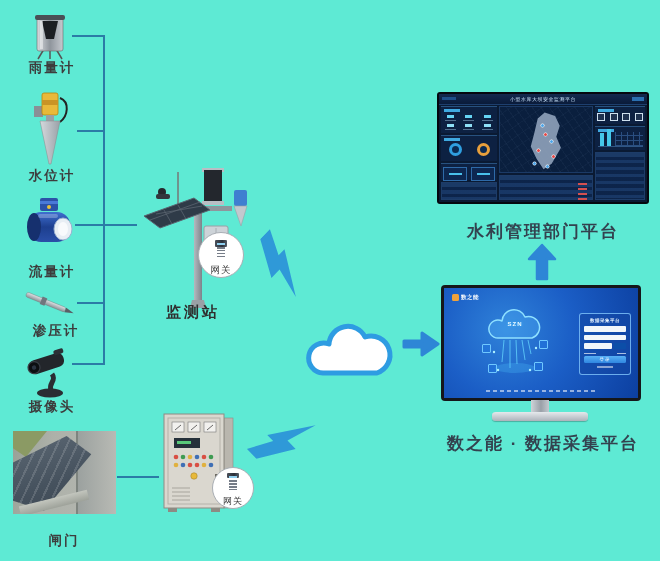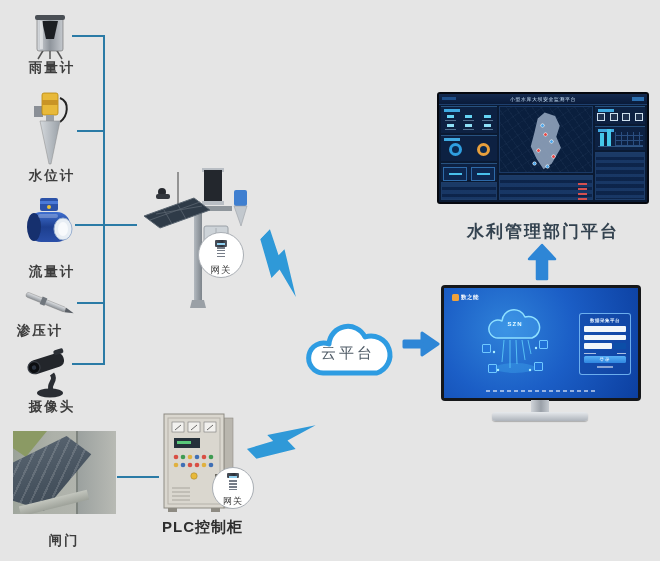--- a/index.html
+++ b/index.html
@@ -1,16 +1,16 @@
 <!DOCTYPE html>
 <html><head>
 <meta charset="utf-8">
 <style>
   html,body{margin:0;padding:0;background:#ffffff;}
-  #canvas{position:relative;width:660px;height:561px;background:#e5e5e5;overflow:hidden;
+  #canvas{position:relative;width:660px;height:561px;background:#5eead4;overflow:hidden;
           font-family:"Liberation Sans", sans-serif;}
   .abs{position:absolute;}
   .dev-label{position:absolute;text-align:center;font-size:13.5px;font-weight:700;
              color:#3d3d3d;letter-spacing:2px;}
   .big-label{position:absolute;text-align:center;font-size:15px;font-weight:700;
              color:#2f2f2f;letter-spacing:3px;}
   .caption{position:absolute;text-align:center;font-size:17px;font-weight:700;
            color:#33424f;letter-spacing:2px;}
   .line{position:absolute;background:#2b7ba6;}
   .hline{height:2px;}
@@ -111,21 +111,21 @@
         <stop offset="0" stop-color="#e0e3e6"></stop>
           <stop offset="1" stop-color="#8b9096"></stop>
       </linearGradient>
     </defs>
     <g transform="rotate(22 27 19)">
       <rect x="2" y="15" width="42" height="5" rx="2" fill="url(#grod)" stroke="#777" stroke-width="0.4"></rect>
       <rect x="18" y="13.5" width="5" height="8" fill="#70767d"></rect>
       <polygon points="44,15 53,17.5 44,20" fill="#5a5f66"></polygon>
     </g>
   </svg>
-  <div class="dev-label" style="left:8px;top:322px;width:64px;">渗压计</div>
+  <div class="dev-label" style="left:24px;top:322px;width:64px;">渗压计</div>
 
   <svg class="abs" style="left:22px;top:344px;" width="52" height="56" viewBox="0 0 52 56">
     <g transform="rotate(-18 26 18)">
       <rect x="6" y="12" width="36" height="14" rx="6" fill="#23262b"></rect>
       <circle cx="11" cy="19" r="6" fill="#0c0e11" stroke="#3a3f46" stroke-width="1.2"></circle>
       <circle cx="11" cy="19" r="2.2" fill="#2a3340"></circle>
       <rect x="34" y="9" width="10" height="5" rx="2" fill="#2b2f35"></rect>
     </g>
     <path d="M30,30 C35,37 26,39 29,46" stroke="#2a2d33" stroke-width="5" fill="none"></path>
     <ellipse cx="28" cy="49" rx="13" ry="4.5" fill="#2a2d33"></ellipse>
@@ -169,20 +169,21 @@
     <polygon points="48,140 64,140 62,132 50,132" fill="#9aa0a6"></polygon>
     <polygon points="2,48 52,30 68,42 18,60" fill="#2f3b48" stroke="#5a6570" stroke-width="1"></polygon>
     <path d="M14,46 L60,38 M8,52 L58,34 M22,42 L30,56 M36,37 L44,51" stroke="#5a6570" stroke-width="0.8"></path>
     <rect x="62" y="58" width="24" height="36" rx="2" fill="#cdd3d8" stroke="#9aa0a6" stroke-width="1"></rect>
     <line x1="74" y1="60" x2="74" y2="92" stroke="#a8aeb4" stroke-width="1"></line>
   </svg>
   <div class="gw-circle" style="left:198px;top:232px;width:46px;height:46px;">
     <div class="gw-device"></div>
     <div class="gw-label">网关</div>
   </div>
+  <div class="big-label" style="left:148px;top:303px;width:90px;">监测站</div>
 
   <svg class="abs" style="left:158px;top:412px;" width="80" height="102" viewBox="0 0 80 102">
     <rect x="66" y="6" width="9" height="90" fill="#b9b6ae" stroke="#8e8b83" stroke-width="0.6"></rect>
     <rect x="6" y="2" width="60" height="94" fill="#dad7cf" stroke="#8e8b83" stroke-width="1"></rect>
     <rect x="10" y="6" width="52" height="86" fill="none" stroke="#b5b2aa" stroke-width="1"></rect>
     <rect x="14" y="10" width="12" height="10" fill="#f2f1ee" stroke="#777" stroke-width="0.6"></rect>
     <rect x="30" y="10" width="12" height="10" fill="#f2f1ee" stroke="#777" stroke-width="0.6"></rect>
     <rect x="46" y="10" width="12" height="10" fill="#f2f1ee" stroke="#777" stroke-width="0.6"></rect>
     <path d="M17,18 L23,13 M33,18 L39,13 M49,18 L55,13" stroke="#444" stroke-width="0.8"></path>
     <rect x="16" y="26" width="26" height="10" fill="#25303a"></rect>
@@ -212,38 +213,36 @@
     <circle cx="36" cy="64" r="3.2" fill="#e8b93a" stroke="#a8842a" stroke-width="0.6"></circle>
     <path d="M14,76 H32 M14,80 H32 M14,84 H32 M14,88 H32" stroke="#a8a59d" stroke-width="1.2"></path>
     <rect x="57" y="62" width="3.5" height="12" fill="#6f6c64"></rect>
     <rect x="10" y="96" width="9" height="4" fill="#8e8b83"></rect>
     <rect x="53" y="96" width="9" height="4" fill="#8e8b83"></rect>
   </svg>
   <div class="gw-circle" style="left:212px;top:467px;width:42px;height:42px;">
     <div class="gw-device" style="margin-top:5px;height:20px;"></div>
     <div class="gw-label" style="font-size:9px;">网关</div>
   </div>
-  <div class="big-label" style="left:145px;top:518px;width:115px;letter-spacing:1px;">PLC控制柜</div>
 
   <div class="abs" style="left:247px;top:228px;width:68px;height:74px;display:flex;align-items:center;justify-content:center;">
     <svg width="40" height="66" viewBox="0 0 34 62" style="transform:rotate(-46deg);">
       <polygon points="21,0 34,0 22,23 30,23 5,62 13,33 2,33" fill="#2f99d8"></polygon>
     </svg>
   </div>
   <div class="abs" style="left:249px;top:401px;width:68px;height:76px;display:flex;align-items:center;justify-content:center;">
     <svg width="40" height="66" viewBox="0 0 34 62" style="transform:rotate(-134deg);">
       <polygon points="21,0 34,0 22,23 30,23 5,62 13,33 2,33" fill="#2f99d8"></polygon>
     </svg>
   </div>
 
   <div class="abs" style="left:297px;top:304px;width:102px;height:86px;">
     <svg width="102" height="86" viewBox="0 0 102 80">
       <path d="M 26 66 A 15 15 0 1 1 32 37 A 19 19 0 0 1 68 30 A 15 15 0 1 1 80 66 Z" fill="#ffffff" stroke="#2e9ce2" stroke-width="5" stroke-linejoin="round"></path>
     </svg>
-    <div class="abs" style="left:0;top:40px;width:100%;text-align:center;font-size:15px;color:#4f5b66;letter-spacing:3px;">云平台</div>
   </div>
 
   <svg class="abs" style="left:402px;top:330px;" width="38" height="28" viewBox="0 0 38 28">
     <polygon points="2,11 20,11 20,3 36,14 20,25 20,17 2,17" fill="#2e86d6" stroke="#2e86d6" stroke-width="3" stroke-linejoin="round"></polygon>
   </svg>
   <svg class="abs" style="left:527px;top:243px;" width="30" height="38" viewBox="0 0 30 38">
     <polygon points="15,2 28,16 20,16 20,36 10,36 10,16 2,16" fill="#2e86d6" stroke="#2e86d6" stroke-width="2.5" stroke-linejoin="round"></polygon>
   </svg>
 
   <div class="abs" style="left:437px;top:92px;width:212px;height:112px;background:#05080f;border-radius:3px;padding:2px;box-sizing:border-box;">
@@ -397,14 +396,15 @@
 
       <div class="abs" style="left:42px;bottom:6px;width:110px;height:2px;
            background:repeating-linear-gradient(90deg,rgba(255,255,255,.55) 0 4px,transparent 4px 7px);"></div>
     </div>
   </div>
 
   <div class="abs" style="left:531px;top:400px;width:18px;height:13px;
        background:linear-gradient(90deg,#cfd3d8,#9aa0a8 55%,#c4c9cf);"></div>
   <div class="abs" style="left:492px;top:412px;width:96px;height:9px;border-radius:4px/3px;
        background:linear-gradient(180deg,#e6e9ec,#adb3bb);box-shadow:0 1px 1px rgba(0,0,0,.25);"></div>
+  <div class="caption" style="left:425px;top:432px;width:236px;">数之能 · 数据采集平台</div>
 
 </div>
 
 </body></html>

